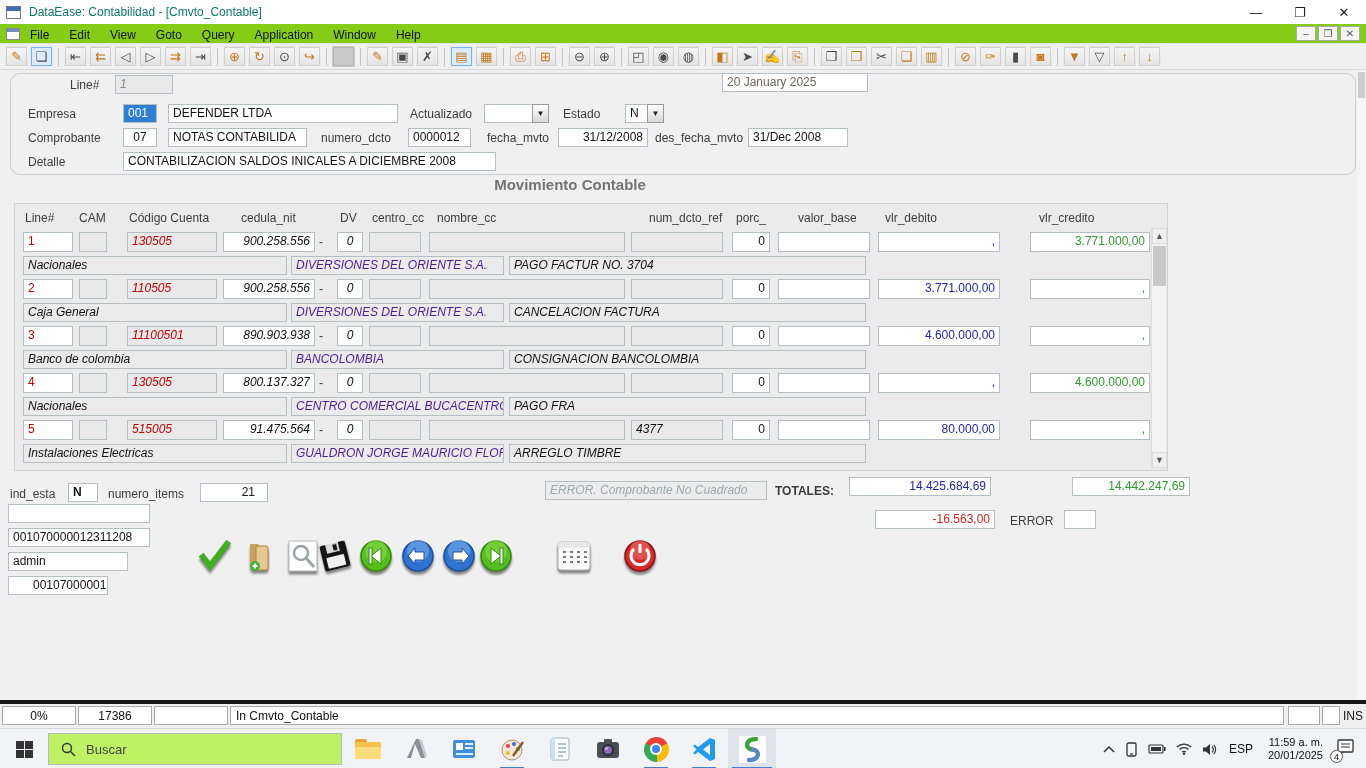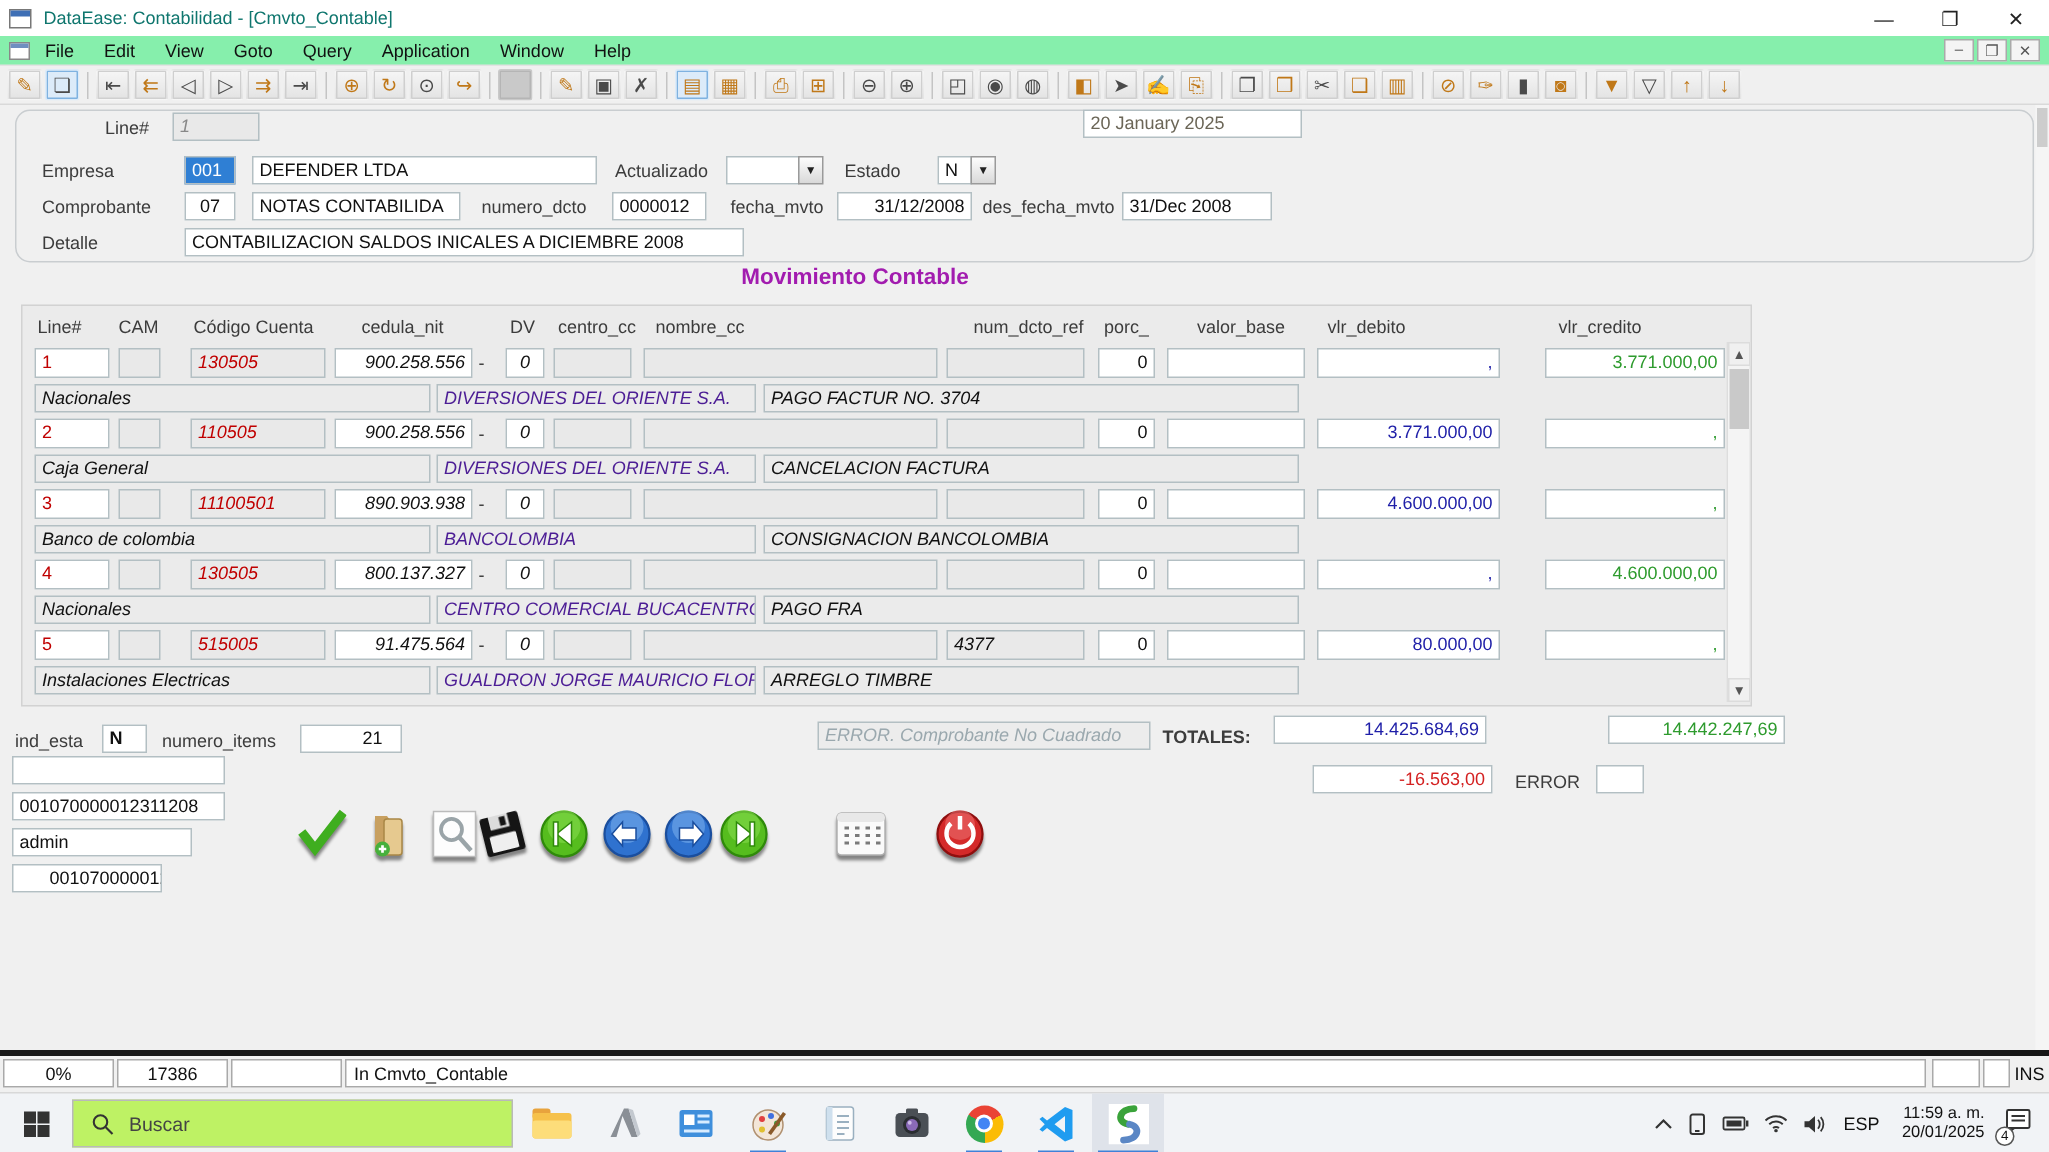--- a/index.html
+++ b/index.html
@@ -7,21 +7,21 @@
 
   
   #titlebar { position:absolute; left:0; top:0; width:1366px; height:24px; background:#ffffff; display:flex; align-items:center; }
   .appicon { width:15px; height:13px; margin-left:6px; border:1px solid #777; background:#fff; position:relative; }
   .appicon::before { content:""; position:absolute; left:0; top:0; right:0; height:4px; background:#3f6fb5; }
   #title-text { font-size:12px; color:#0f766e; margin-left:8px; }
   .wctl { margin-left:auto; display:flex; }
   .wbtn { width:44px; height:24px; display:flex; align-items:center; justify-content:center; font-size:13px; color:#222; }
 
   
-  #menubar { position:absolute; left:0; top:24px; width:1366px; height:20px; background:#86efac; display:flex; align-items:center; border-bottom:1px solid #e2e2e2; }
+  #menubar { position:absolute; left:0; top:24px; width:1366px; height:20px; background:#84cc16; display:flex; align-items:center; border-bottom:1px solid #e2e2e2; }
   .menuicon { width:14px; height:12px; margin-left:6px; border:1px solid #888; background:#fff; position:relative; }
   .menuicon::before { content:""; position:absolute; left:0; top:0; right:0; height:3px; background:#6f8fc0; }
   .menu-item { font-size:12px; color:#111; padding:0 10px; }
   .mdictl { margin-left:auto; display:flex; margin-right:6px; }
   .mdibtn { width:20px; height:15px; border:1px solid #aaa; background:#f4f4f4; color:#555; font-size:10px; display:flex; align-items:center; justify-content:center; margin-left:2px; }
 
   
   #toolbar { position:absolute; left:0; top:44px; width:1366px; height:26px; background:#f0f0f0; border-bottom:1px solid #d9d9d9; display:flex; align-items:center; padding-left:4px; }
   .tbtn { width:23px; height:21px; margin:0 1px; display:flex; align-items:center; justify-content:center; font-size:13px; color:#4a4a4a; border:1px solid transparent; border-radius:2px; background:linear-gradient(#f6f6f6,#e3e3e3); box-shadow:0 0 0 1px #cfcfcf inset; }
   .tbtn.acc { color:#c07818; }
@@ -32,21 +32,21 @@
   
   #content { position:absolute; left:0; top:70px; width:1366px; height:630px; background:#f0f0f0; }
   .flabel { position:absolute; font-size:12px; color:#3c3c3c; white-space:nowrap; }
   .fbox { position:absolute; height:19px; background:#fff; border:1px solid #b3bfc3; font-size:12px; color:#111; padding:1px 4px; white-space:nowrap; overflow:hidden; }
   .fbox.graybg { background:#e9e9e9; }
   .ddbtn { position:absolute; width:17px; height:19px; background:linear-gradient(#fdfdfd,#d9d9d9); border:1px solid #9a9a9a; font-size:8px; color:#222; display:flex; align-items:center; justify-content:center; }
 
   #header-panel { position:absolute; left:10px; top:3px; width:1346px; height:102px; border:1px solid #c9cdd0; border-radius:10px; }
 
   
-  #table-title { position:absolute; left:0; top:106px; width:1140px; text-align:center; font-size:15px; font-weight:bold; color:#a21caf; }
+  #table-title { position:absolute; left:0; top:106px; width:1140px; text-align:center; font-size:15px; font-weight:bold; color:#737373; }
   #table-panel { position:absolute; left:14px; top:133px; width:1154px; height:268px; background:#ebebeb; border:1px solid #d2d2d2; }
   .th { position:absolute; top:7px; font-size:12px; color:#3c3c3c; white-space:nowrap; }
   .c0{left:10px}.c1{left:64px}.c2{left:114px}.c3{left:226px}.c4{left:325px}.c5{left:357px}
   .c6{left:422px}.c7{left:634px}.c8{left:721px;width:30px;overflow:hidden}.c9{left:783px}.c10{left:870px}.c11{left:1024px}
   #records { position:absolute; left:0; top:26px; right:16px; }
   .record { position:relative; height:47px; }
   .cell { position:absolute; top:2px; height:20px; background:#fff; border:1px solid #b3bfc3; font-size:12px; color:#111; padding:1px 4px; white-space:nowrap; overflow:hidden; }
   .cell.gray { background:#e9e9e9; }
   .cell.sub { top:26px; height:19px; background:#ebebeb; font-style:italic; }
   .fline{left:8px;width:50px;color:#c00000}

